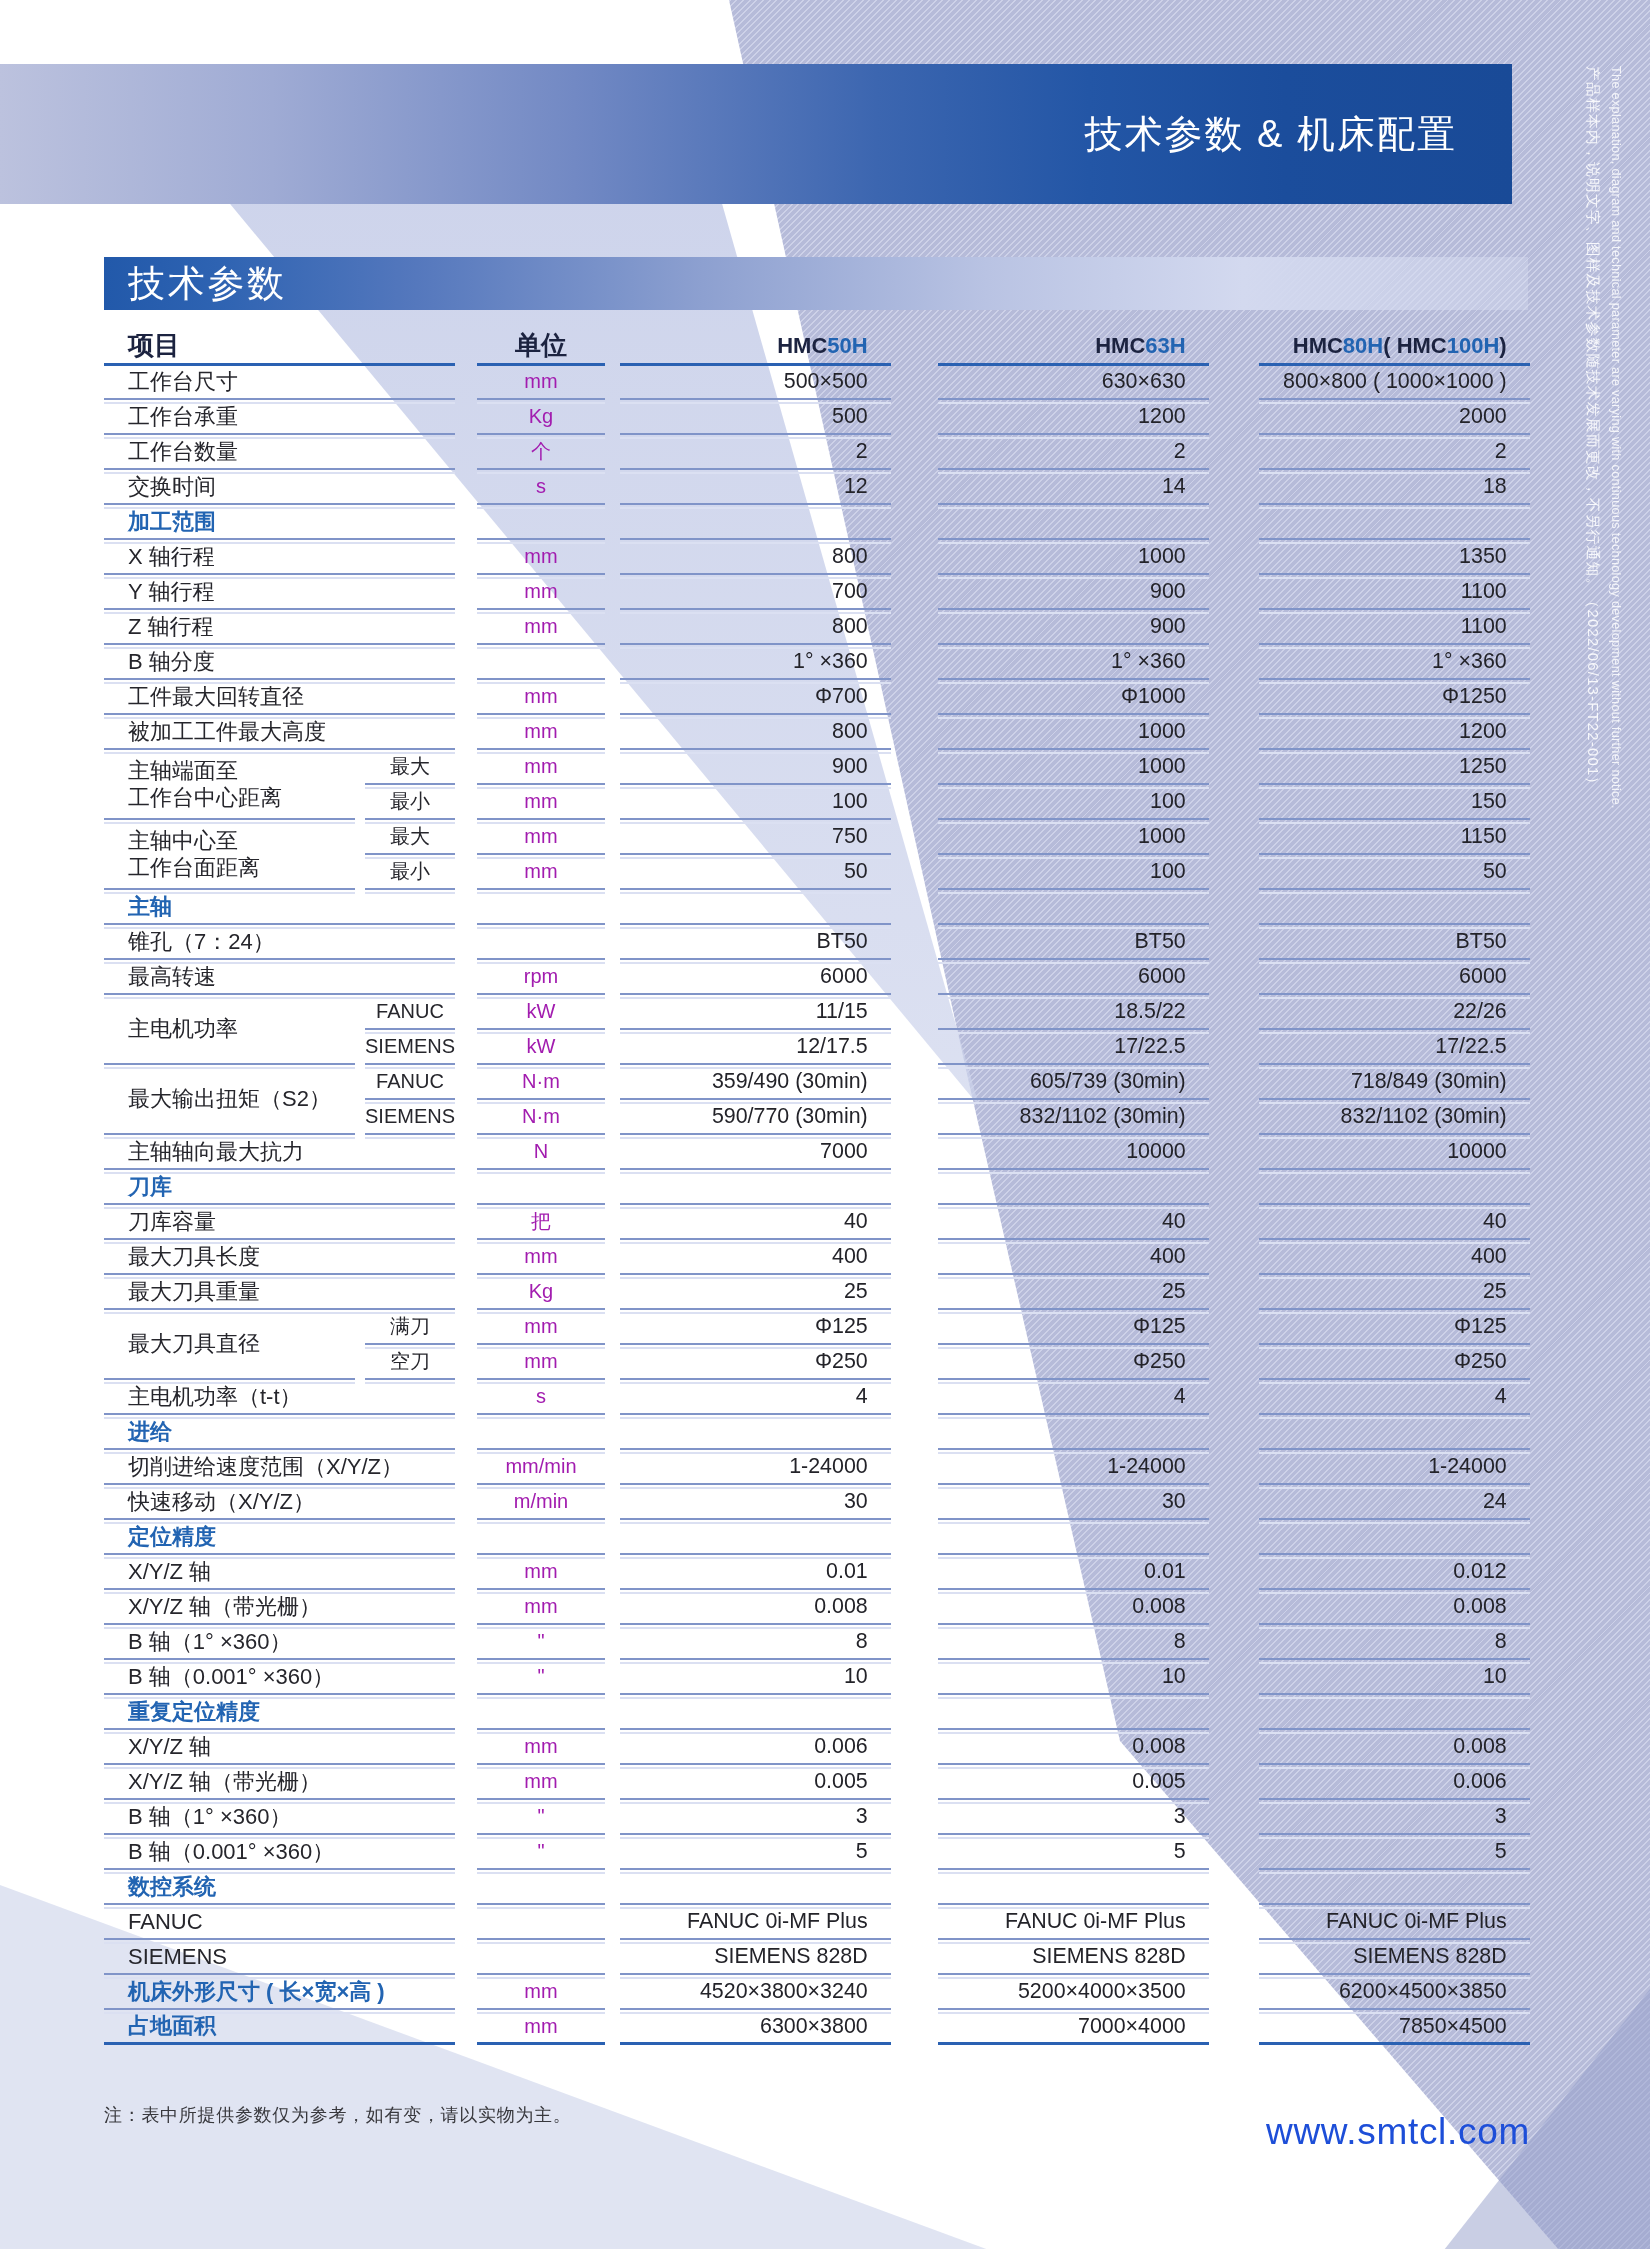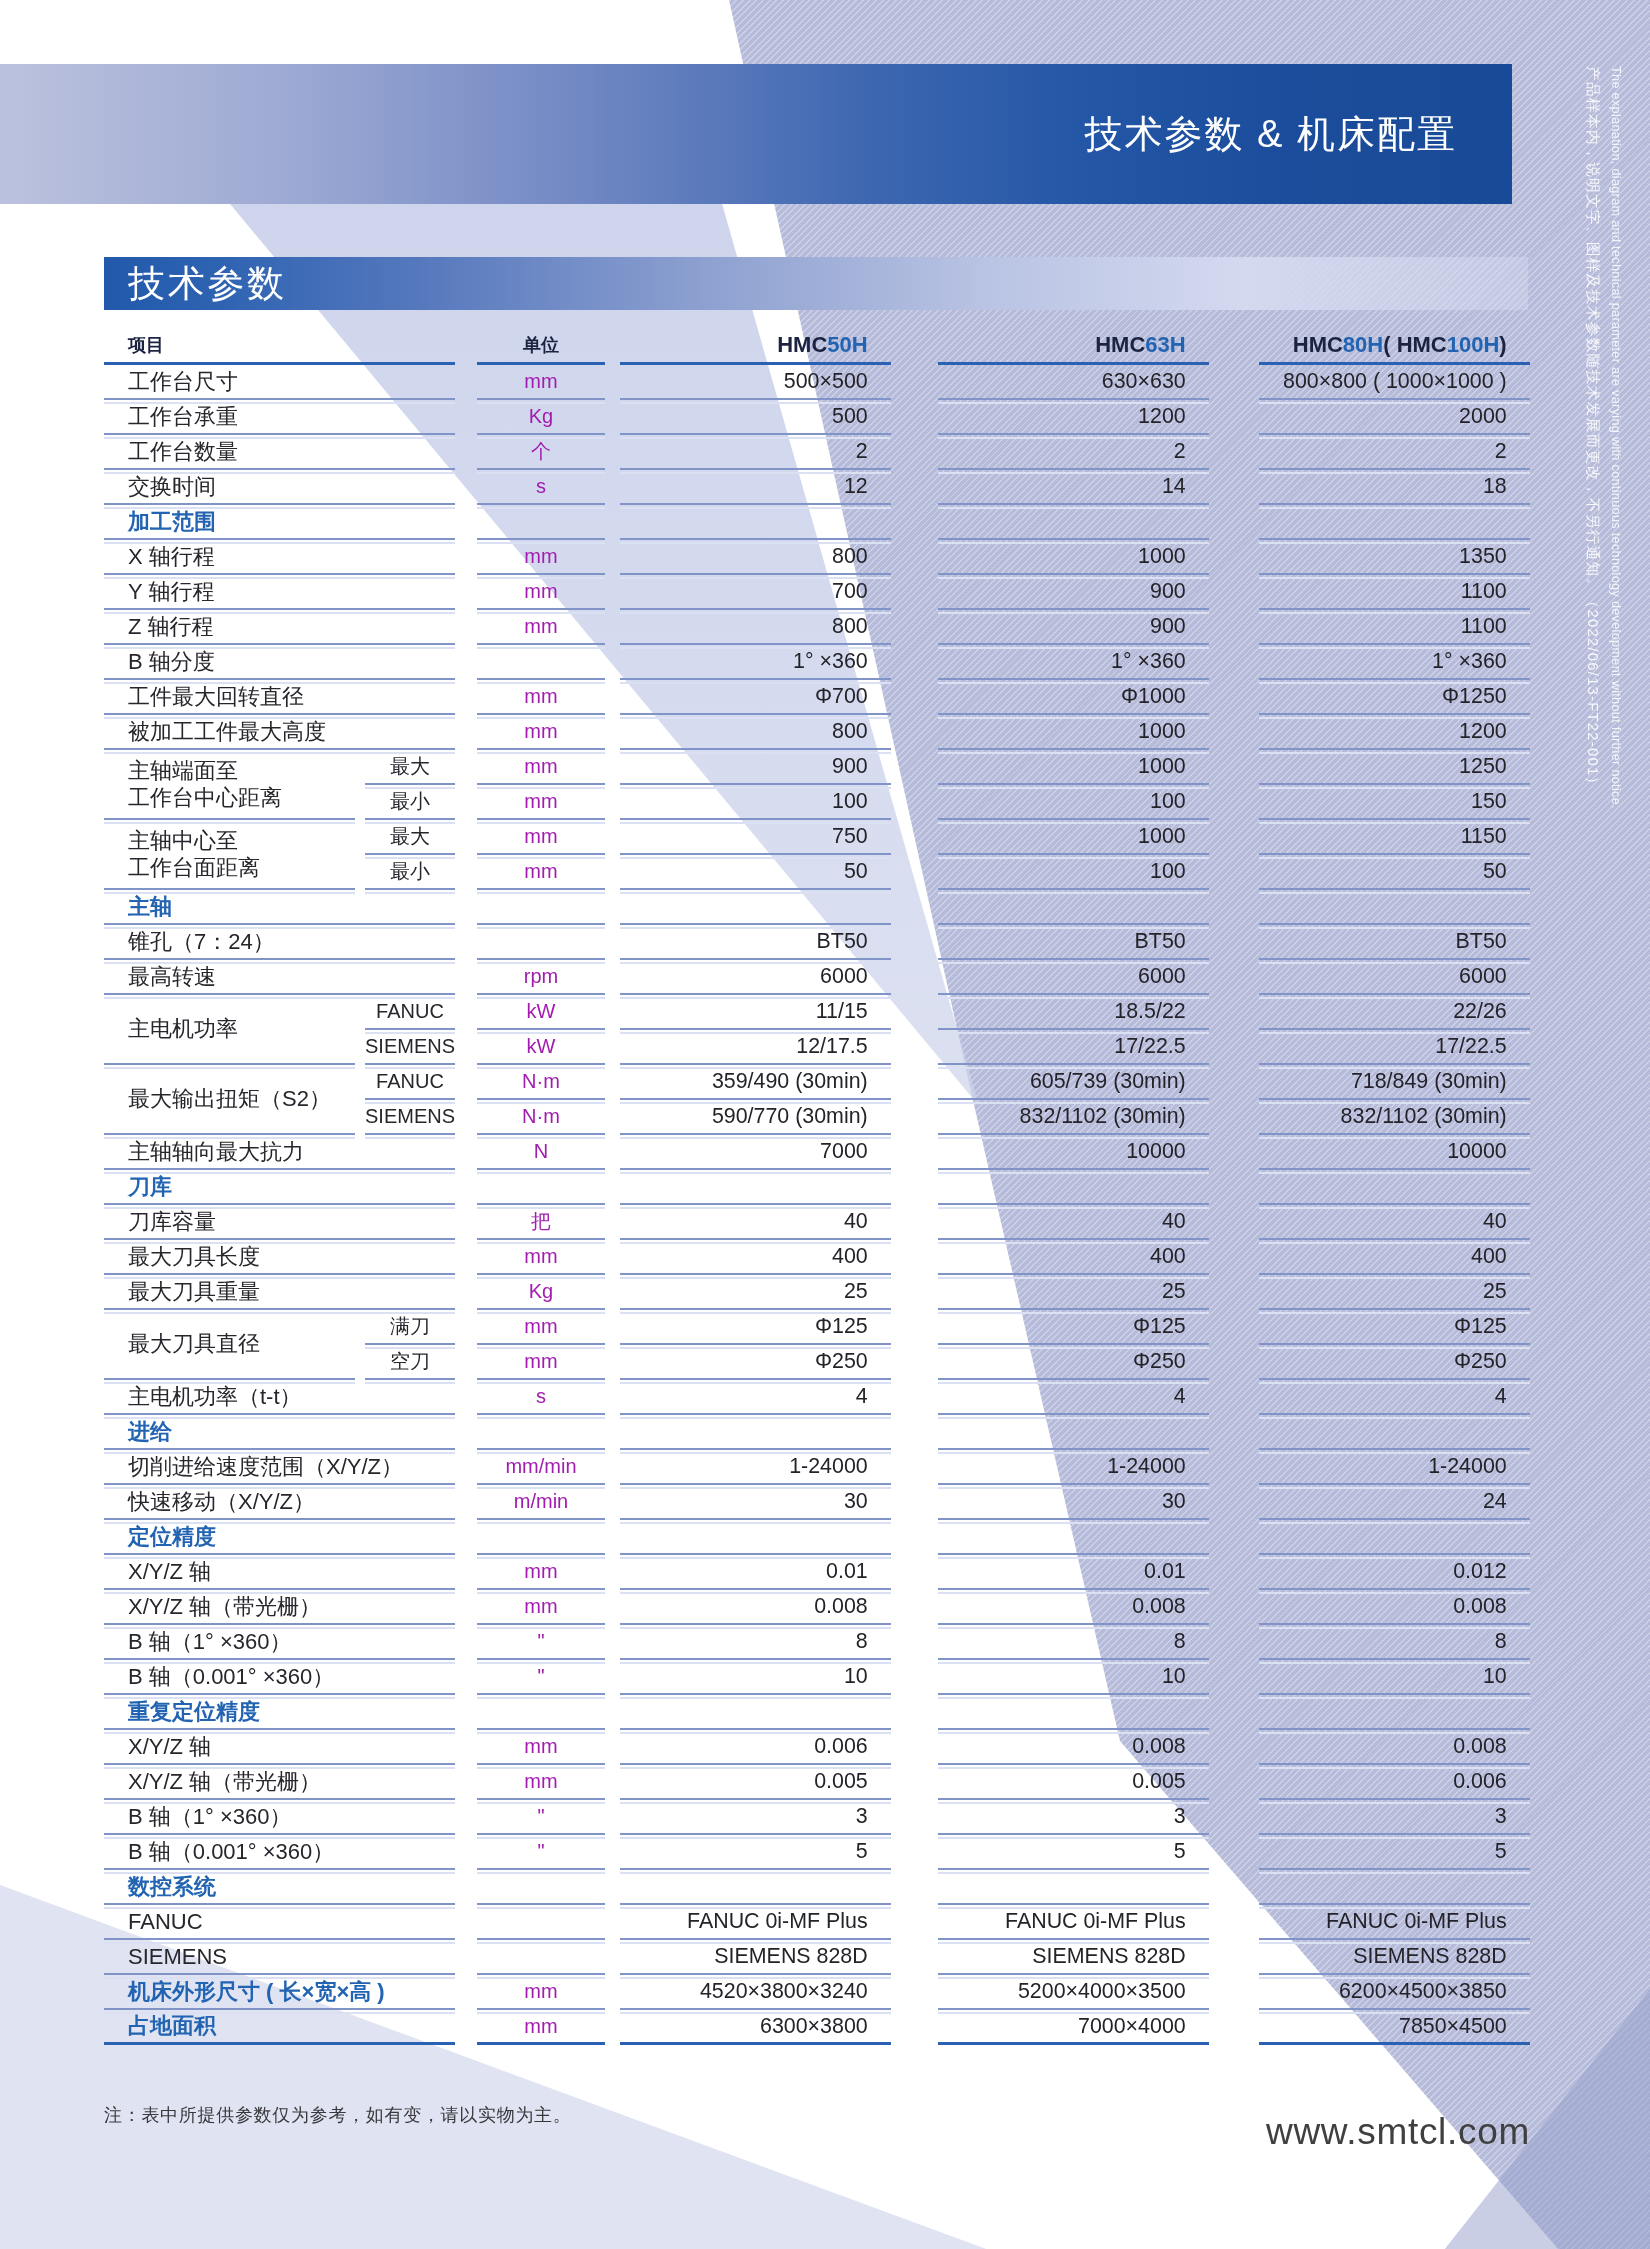--- a/index.html
+++ b/index.html
@@ -44,29 +44,29 @@
   .c-label{grid-column:1/4;padding-left:24px;font-size:22px;color:#26262c;}
   .c-label-narrow{grid-column:1/2;padding-left:24px;font-size:22px;color:#26262c;white-space:pre-line;line-height:1.25;}
   .c-sub{grid-column:3/4;justify-content:center;font-size:20px;color:#26262c;}
   .c-unit{grid-column:5/6;justify-content:center;font-size:20px;color:#a21caf;}
   .c-v1{grid-column:7/8;}
   .c-v2{grid-column:9/10;}
   .c-v3{grid-column:11/12;}
   .c-val{justify-content:flex-end;padding-right:23px;font-size:21.4px;color:#232329;white-space:nowrap;}
   .sec .c-label{color:#2264b2;font-weight:bold;}
   .blue-label{color:#2264b2 !important;font-weight:bold;}
-  .t-head .cell{font-weight:bold;font-size:18px;color:#1c2340;}
+  .t-head .cell{font-weight:bold;font-size:26px;color:#1c2340;}
   .t-head .c-val{font-size:22px;}
   .t-head .hl{color:#2264b2;}
   .g-label{grid-row:1/3;}
   .g-r2{grid-row:2/3;}
 
   
   .note{position:absolute;left:104px;top:2103px;font-size:18px;color:#38383d;letter-spacing:0.7px;}
-  .website{position:absolute;right:120px;top:2111px;font-size:37px;color:#404040;letter-spacing:0.7px;}
+  .website{position:absolute;right:120px;top:2111px;font-size:37px;color:#1d4ed8;letter-spacing:0.7px;}
 
   
   .side-cn{position:absolute;left:1602px;top:66px;transform:rotate(90deg);transform-origin:left top;
     font-size:14.7px;color:rgba(255,255,255,0.88);white-space:nowrap;letter-spacing:1.3px;}
   .side-en{position:absolute;left:1623px;top:66px;transform:rotate(90deg);transform-origin:left top;
     font-size:12.7px;color:rgba(255,255,255,0.82);white-space:nowrap;letter-spacing:0.3px;}
 </style>
 </head>
 <body>
 

